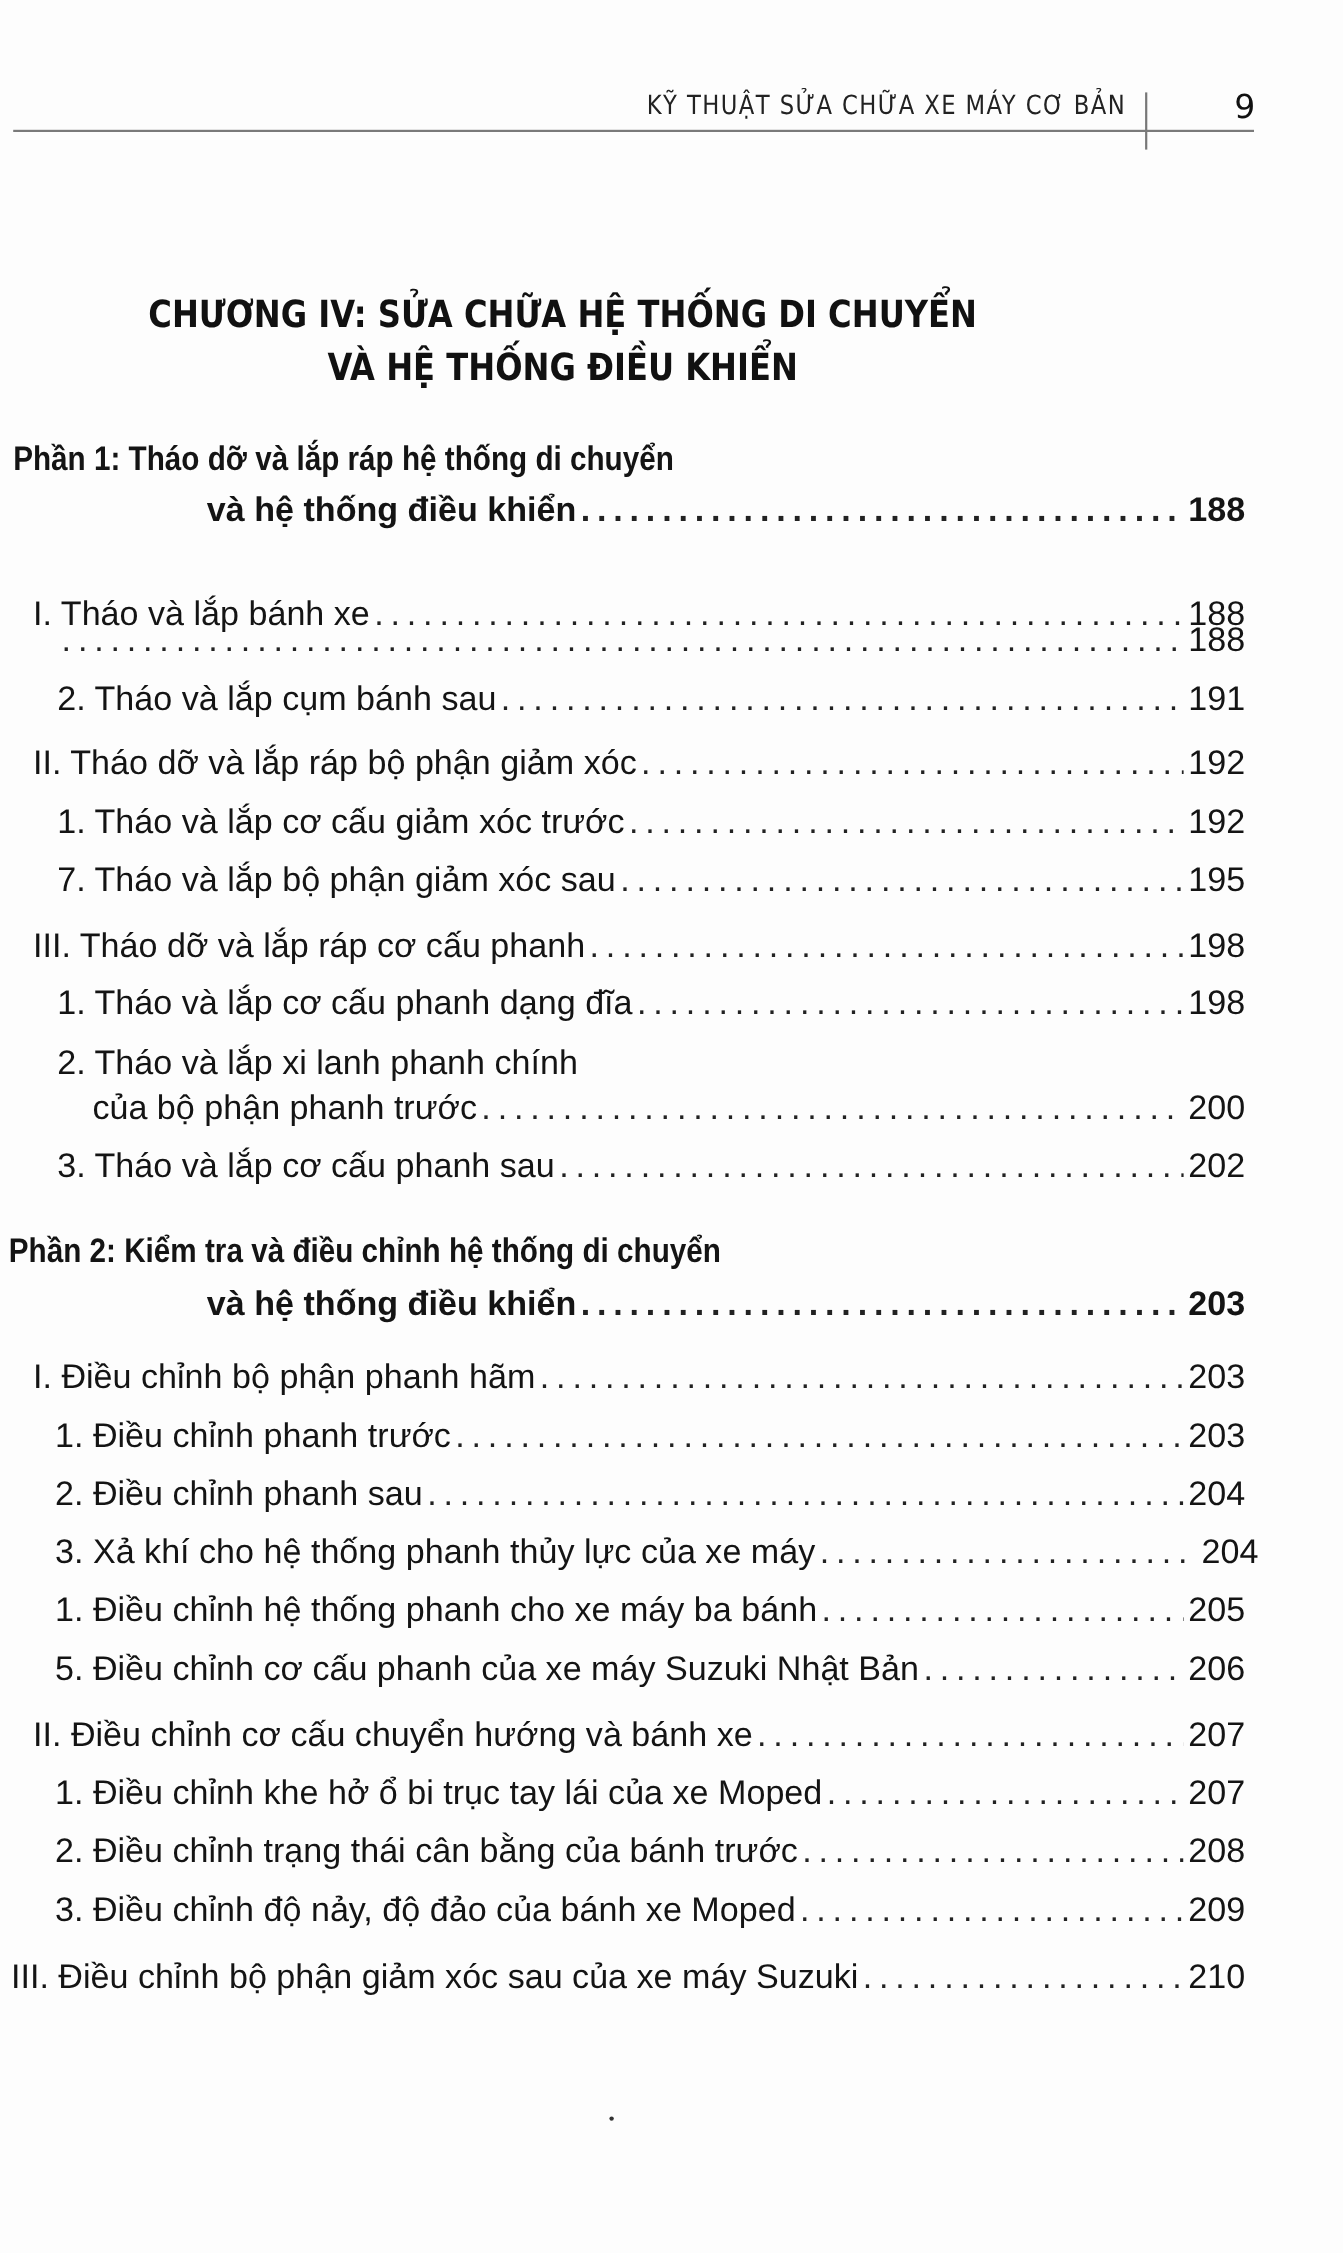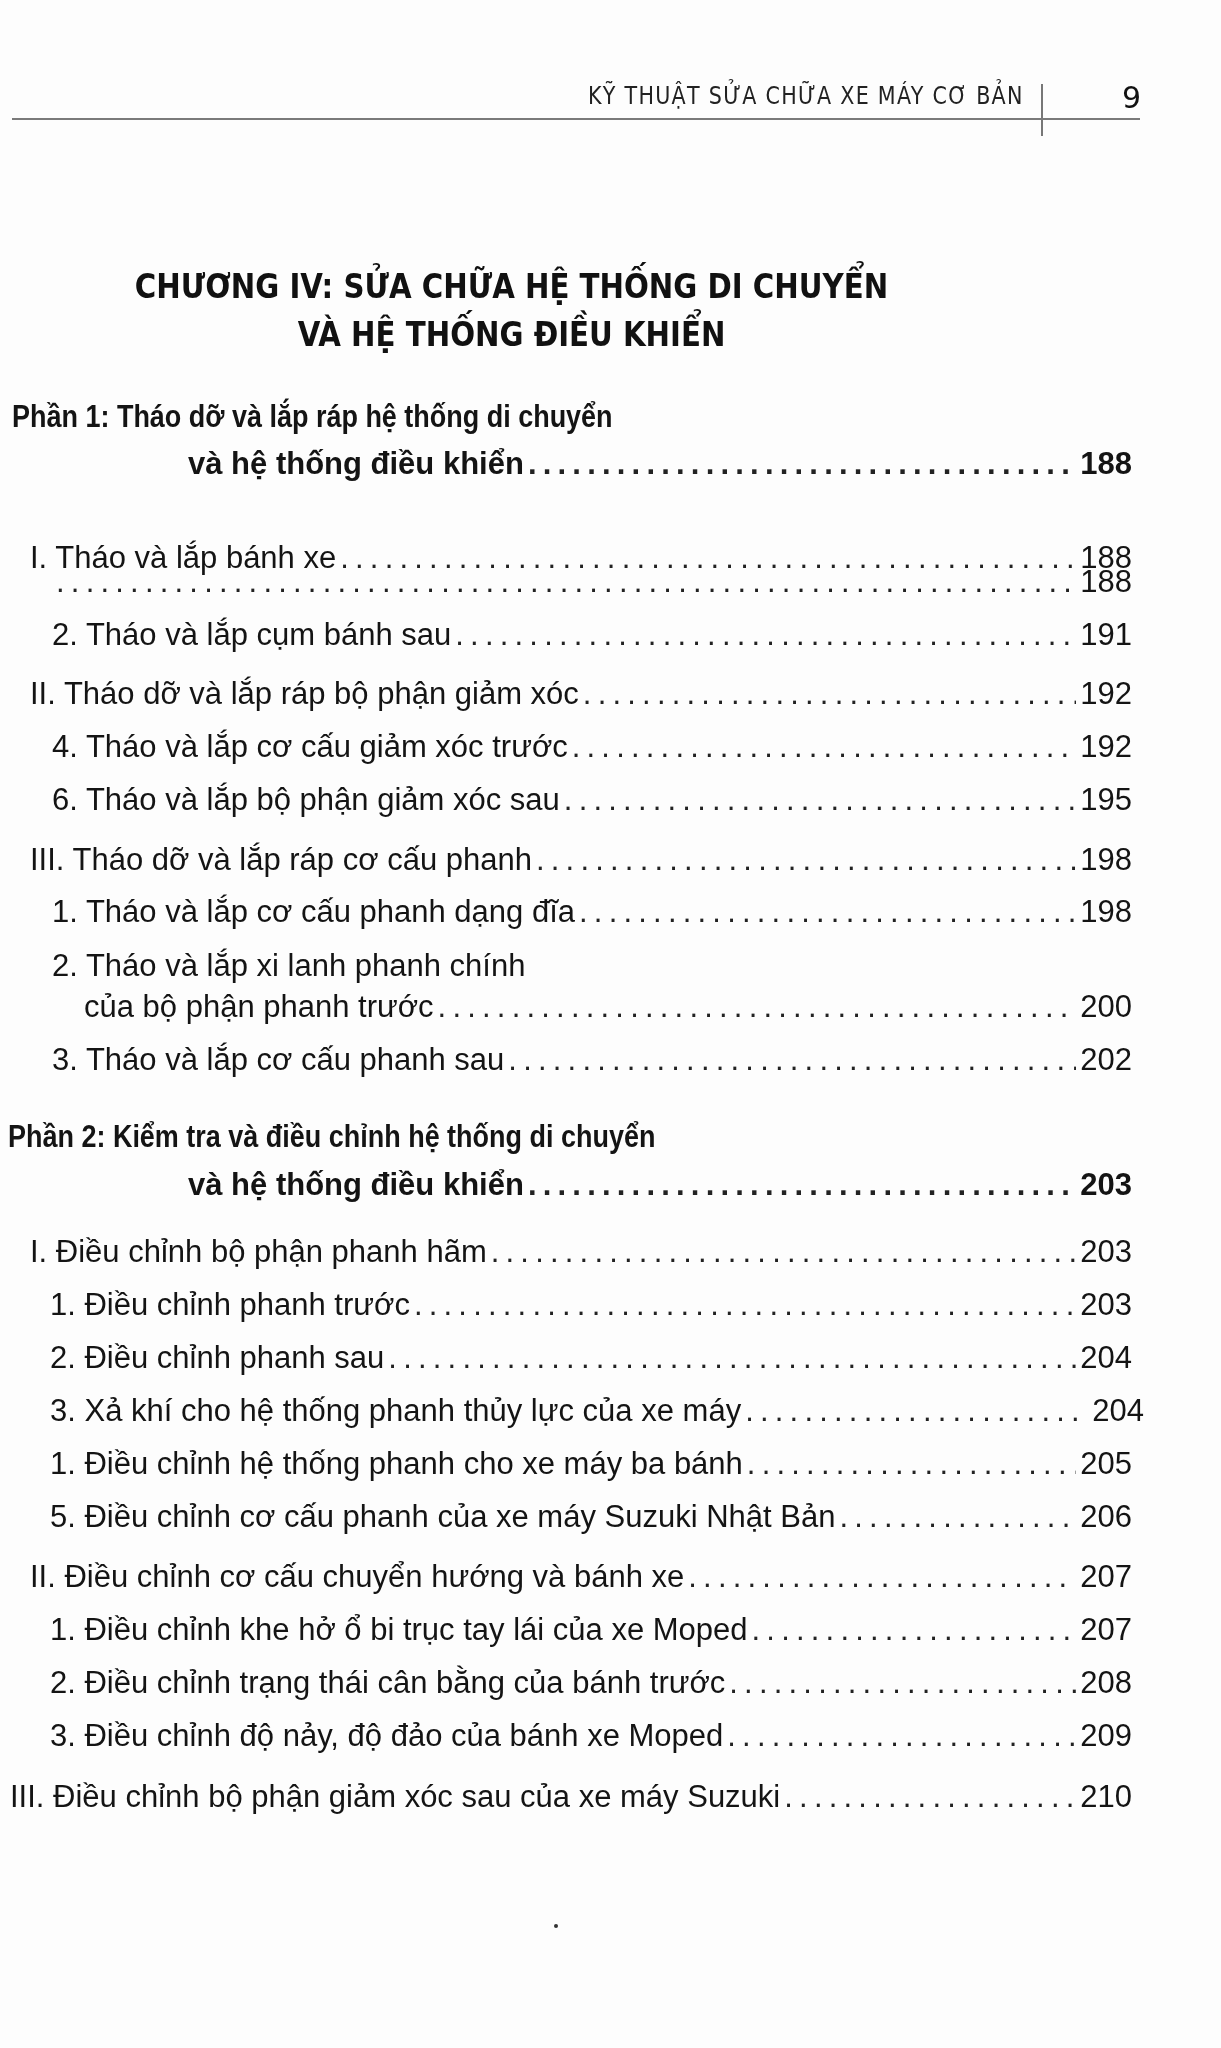--- a/index.html
+++ b/index.html
@@ -90,28 +90,28 @@
 
   <div class="entry" style="top:672px;">
     <div class="row" style="left:30px;">
       <span class="label">II. Tháo dỡ và lắp ráp bộ phận giảm xóc</span>
       <span class="dots">....................................................................................................................................</span>
       <span class="page">192</span>
     </div>
   </div>
   <div class="entry" style="top:725px;">
     <div class="row" style="left:52px;">
-      <span class="label">4. Tháo và lắp cơ cấu giảm xóc trước</span>
+      <span class="label">1. Tháo và lắp cơ cấu giảm xóc trước</span>
       <span class="dots">....................................................................................................................................</span>
       <span class="page">192</span>
     </div>
   </div>
   <div class="entry" style="top:778px;">
     <div class="row" style="left:52px;">
-      <span class="label">6. Tháo và lắp bộ phận giảm xóc sau</span>
+      <span class="label">7. Tháo và lắp bộ phận giảm xóc sau</span>
       <span class="dots">....................................................................................................................................</span>
       <span class="page">195</span>
     </div>
   </div>
 
   <div class="entry" style="top:838px;">
     <div class="row" style="left:30px;">
       <span class="label">III. Tháo dỡ và lắp ráp cơ cấu phanh</span>
       <span class="dots">....................................................................................................................................</span>
       <span class="page">198</span>

